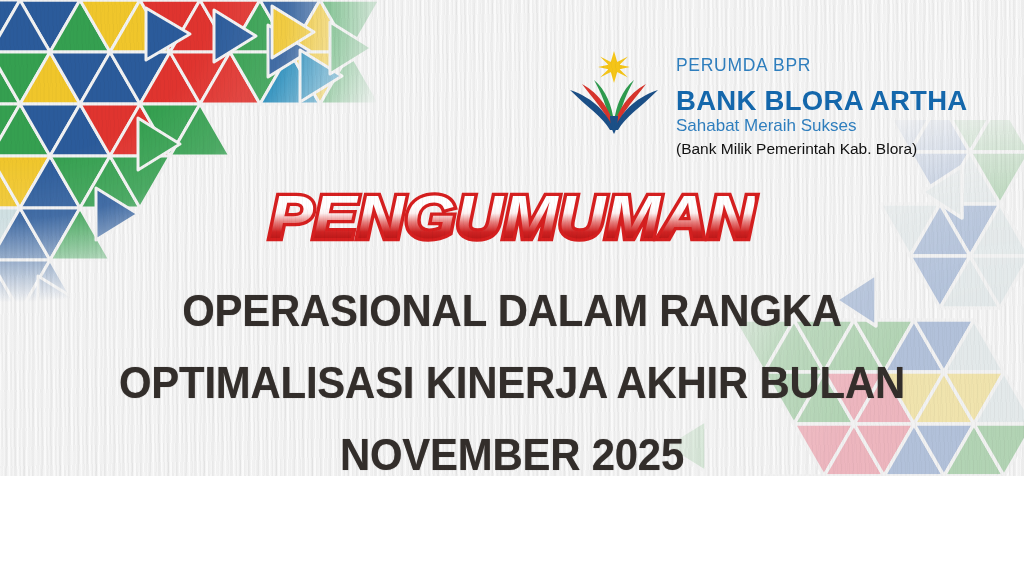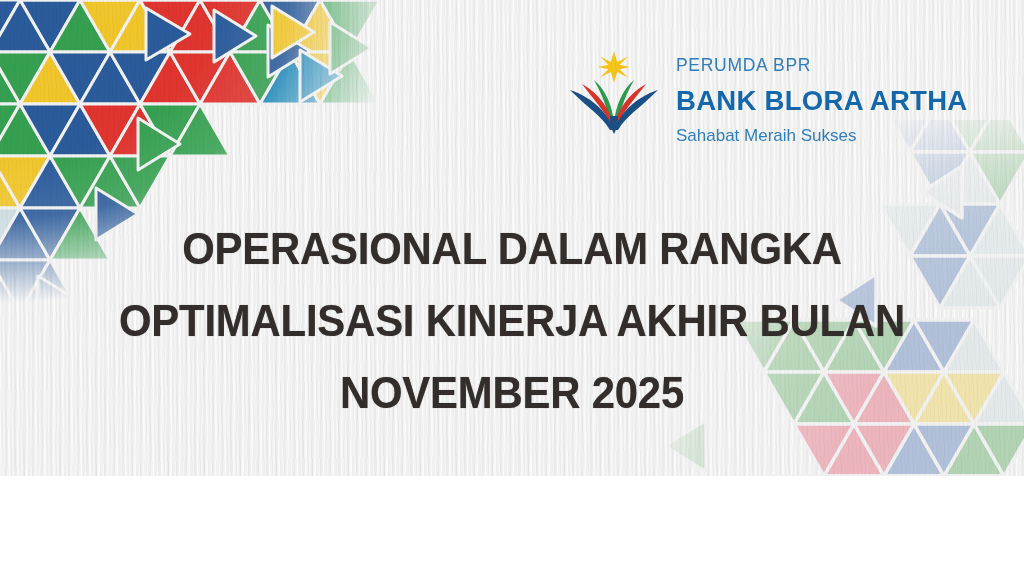--- a/index.html
+++ b/index.html
@@ -101,21 +101,21 @@
     font-weight: 700;
     letter-spacing: .3px;
     color: #1468ad;
     line-height: 1.12;
     margin-top: 12px;
   }
   .logo-line3 {
     font-size: 17px;
     color: #2f7fbf;
     line-height: 1.1;
-    margin-top: 10px;
+    margin-top: 0;
     font-weight: 400;
   }
   .logo-line4 {
     font-size: 15.5px;
     color: #111111;
     line-height: 1.1;
     margin-top: 4px;
     font-weight: 400;
   }
 
@@ -374,22 +374,27 @@
         <path d="M48 80 C42 64 28 48 4 40 C22 58 36 66 44 80 Z" fill="#1B4F87"></path>
         <path d="M48 80 C54 64 68 48 92 40 C74 58 60 66 52 80 Z" fill="#1B4F87"></path>
 
         <path d="M44 66 C44 74 46 80 48 84 C50 80 52 74 52 66 Z" fill="#1B4F87"></path>
       </svg>
     </div>
     <div id="logo-text">
       <div class="logo-line1">PERUMDA BPR</div>
       <div class="logo-line2">BANK BLORA ARTHA</div>
       <div class="logo-line3">Sahabat Meraih Sukses</div>
+      <div class="logo-line4">(Bank Milik Pemerintah Kab. Blora)</div>
     </div>
   </div>
 
   <div id="headline-wrap">
+    <div class="title-stack">
+      <div id="announce-title-outline">PENGUMUMAN</div>
+      <div id="announce-title">PENGUMUMAN</div>
+    </div>
     <div class="body-line" id="body-line-1">OPERASIONAL DALAM RANGKA</div>
     <div class="body-line" id="body-line-2">OPTIMALISASI KINERJA AKHIR BULAN</div>
     <div class="body-line" id="body-line-3">NOVEMBER 2025</div>
   </div>
 
 </div>
 
 </body></html>

